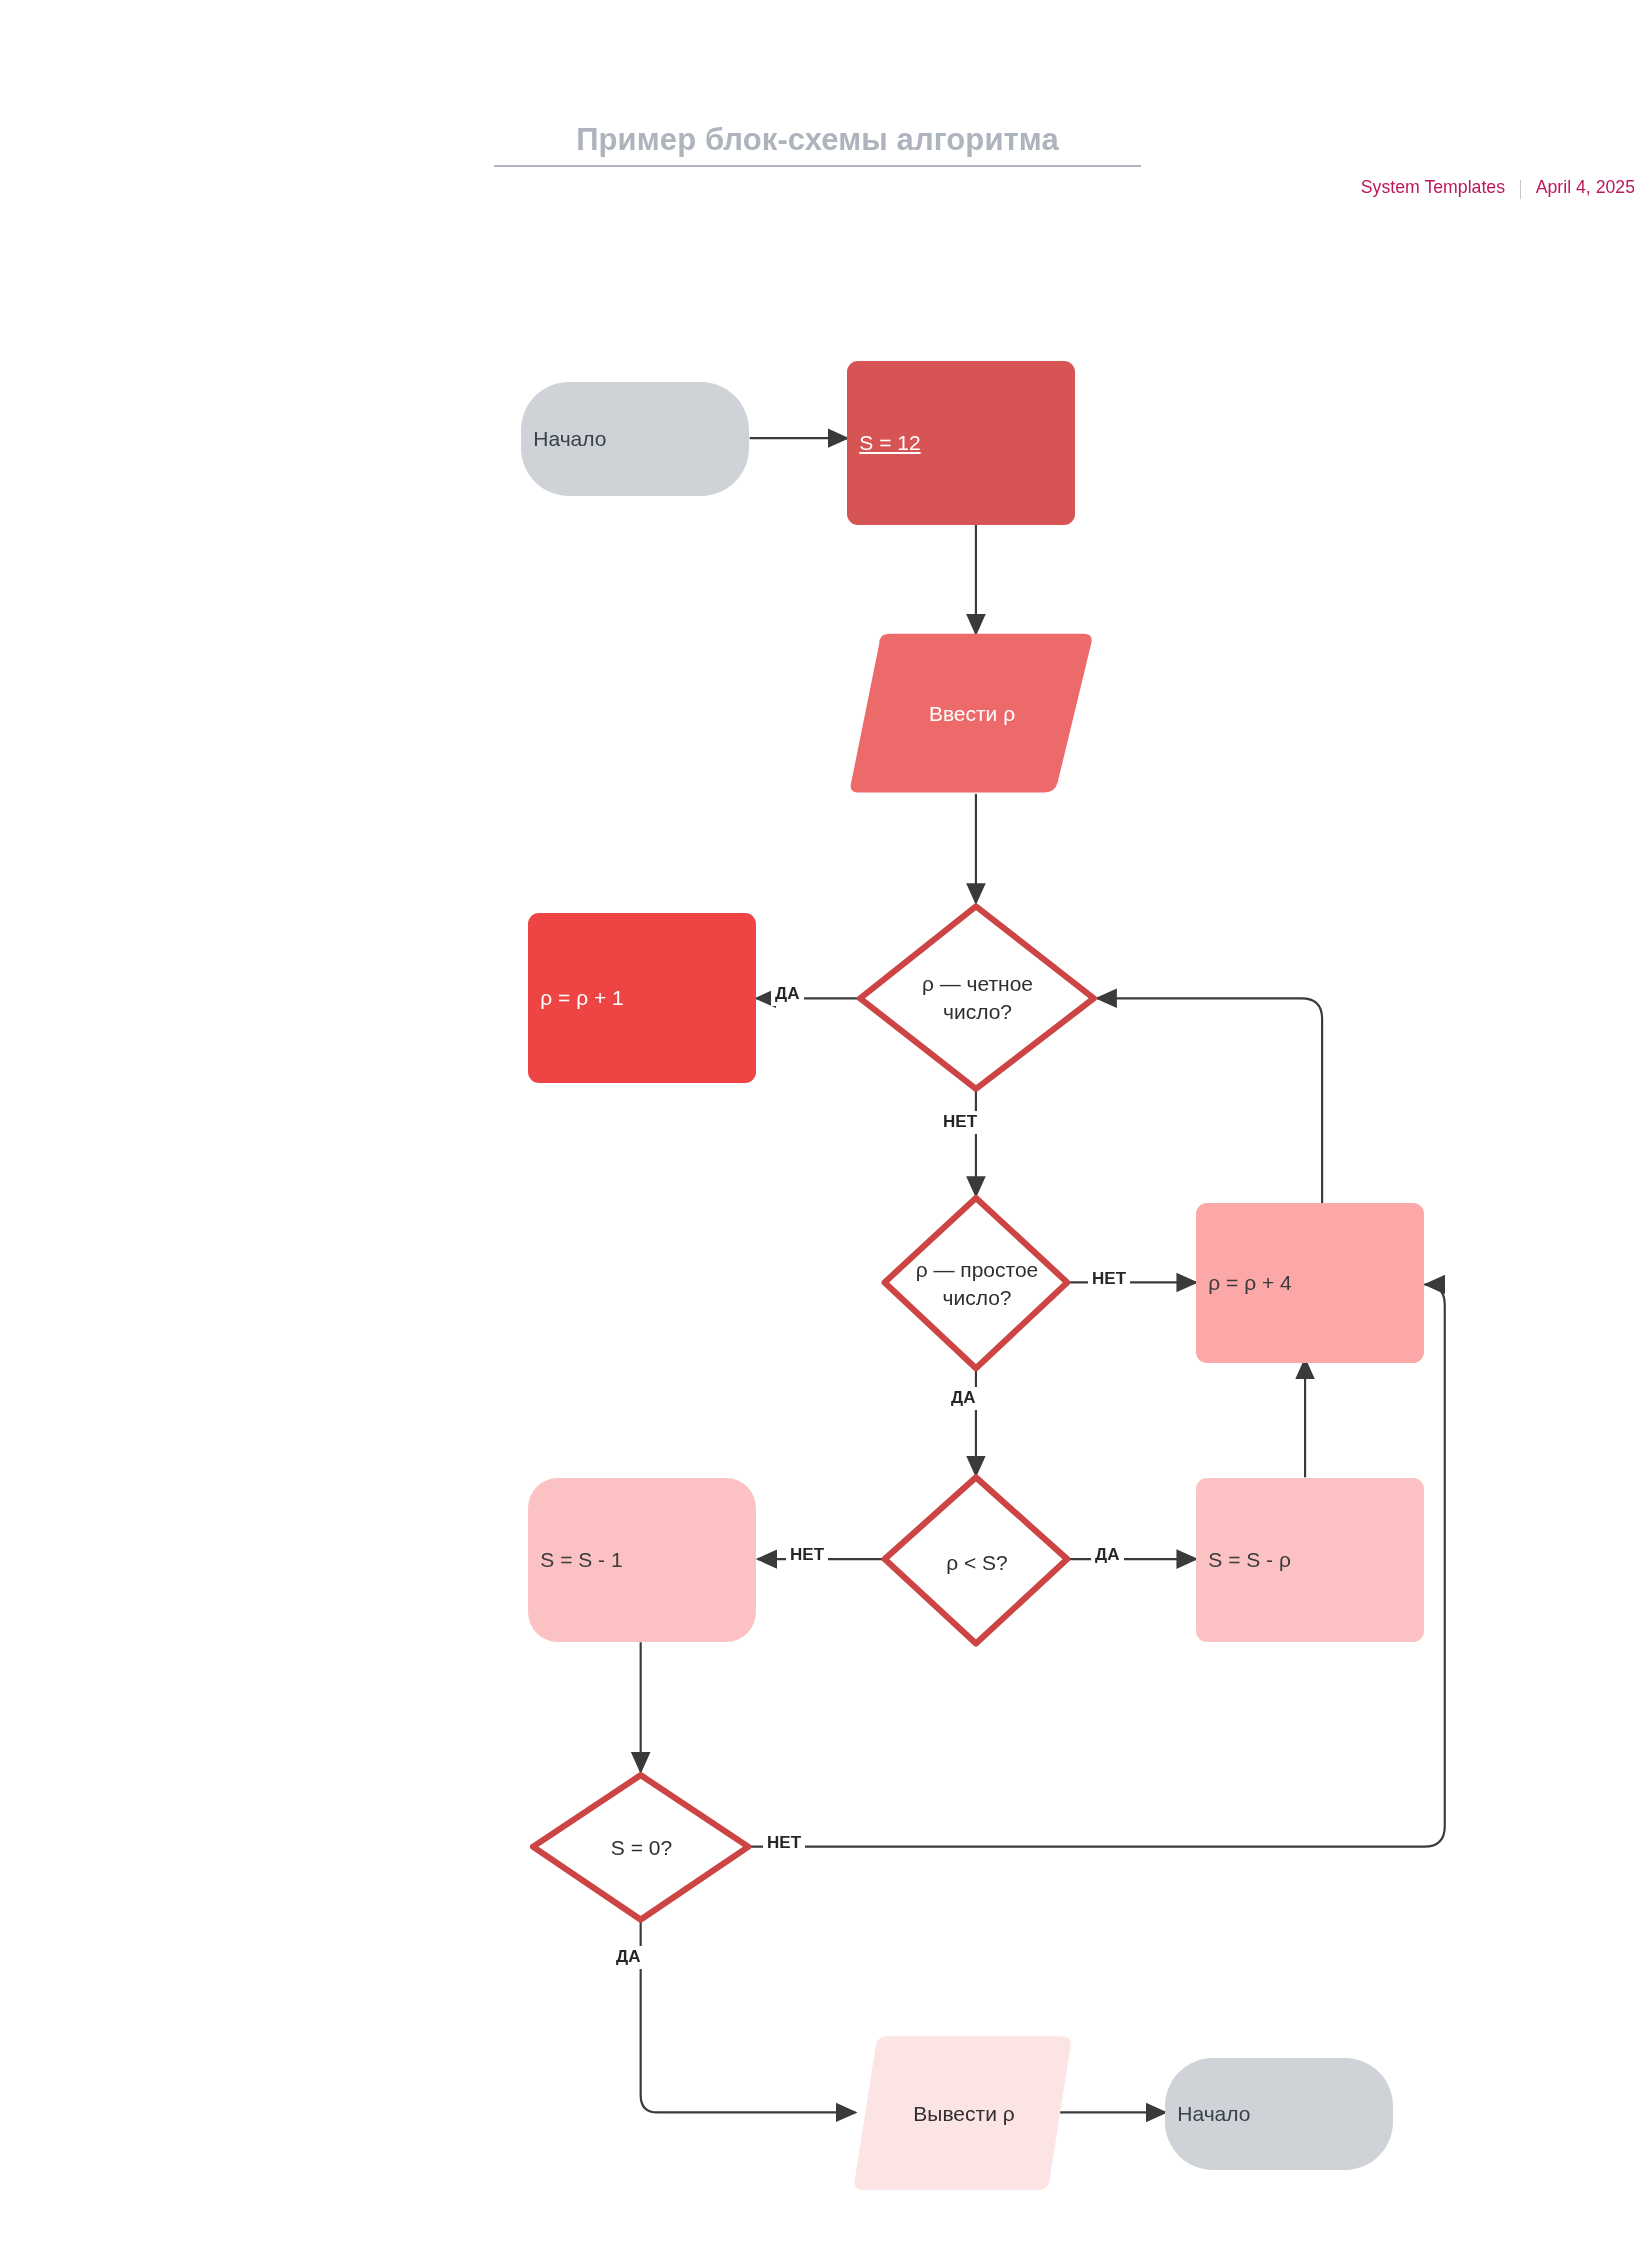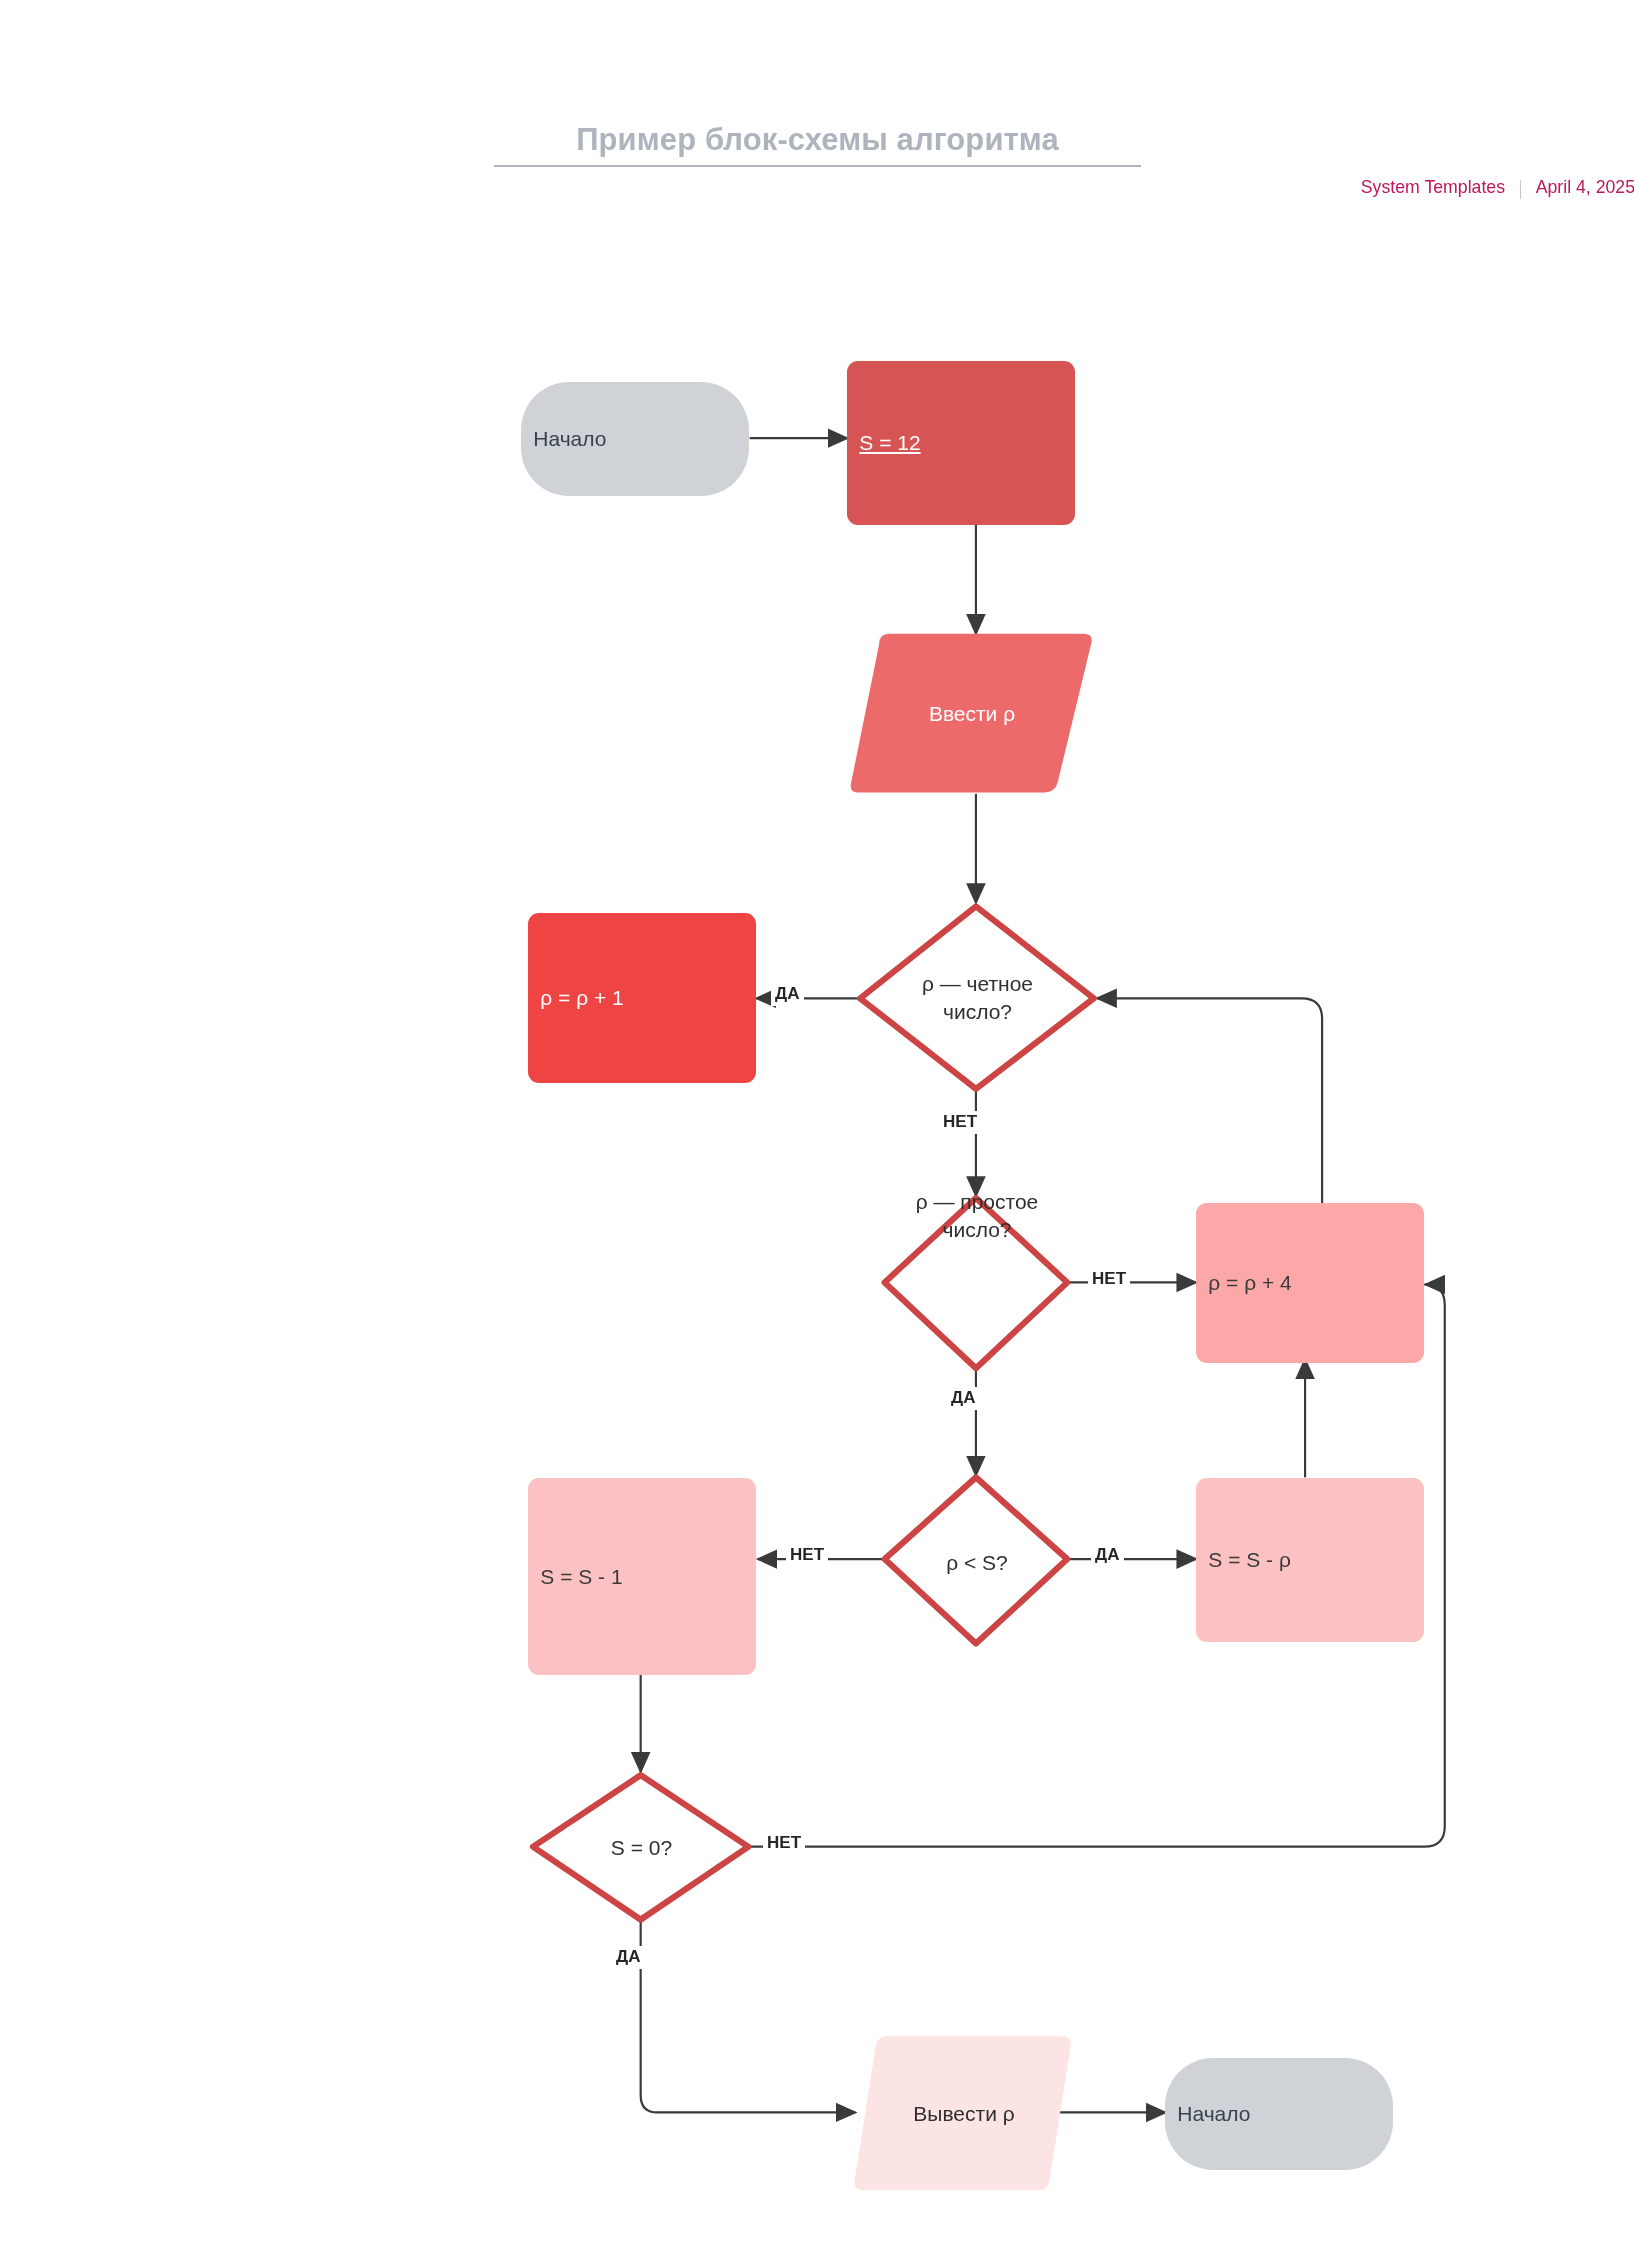--- a/index.html
+++ b/index.html
@@ -168,38 +168,38 @@
         <span>ρ — четное</span><br>
         <span>число?</span>
       </span>
     </span>
   </div>
 
   <div class="node proc proc-mid" style="left:528px;top:913px;width:228px;height:170px;">
     <span class="nlabel">ρ = ρ + 1</span>
   </div>
 
-  <div class="dec" style="left:885px;top:1130px;width:184px;height:172px;">
+  <div class="dec" style="left:885px;top:1198px;width:184px;height:172px;">
     <span class="declabel">
       <span>
         <span>ρ — простое</span><br>
         <span>число?</span>
       </span>
     </span>
   </div>
 
   <div class="node proc proc-mid2" style="left:1196px;top:1203px;width:228px;height:160px;">
     <span class="nlabel">ρ = ρ + 4</span>
   </div>
 
   <div class="dec" style="left:885px;top:1478px;width:184px;height:169px;">
     <span class="declabel">ρ &lt; S?</span>
   </div>
 
-  <div class="node proc proc-light" style="left:528px;top:1478px;width:228px;height:197px;">
+  <div class="node proc proc-light" style="left:528px;top:1478px;width:228px;height:164px;border-radius:30px;">
     <span class="nlabel">S = S - 1</span>
   </div>
 
   <div class="node proc proc-light" style="left:1196px;top:1478px;width:228px;height:164px;">
     <span class="nlabel">S = S - ρ</span>
   </div>
 
   <div class="dec" style="left:533px;top:1775px;width:217px;height:146px;">
     <span class="declabel">S = 0?</span>
   </div>

